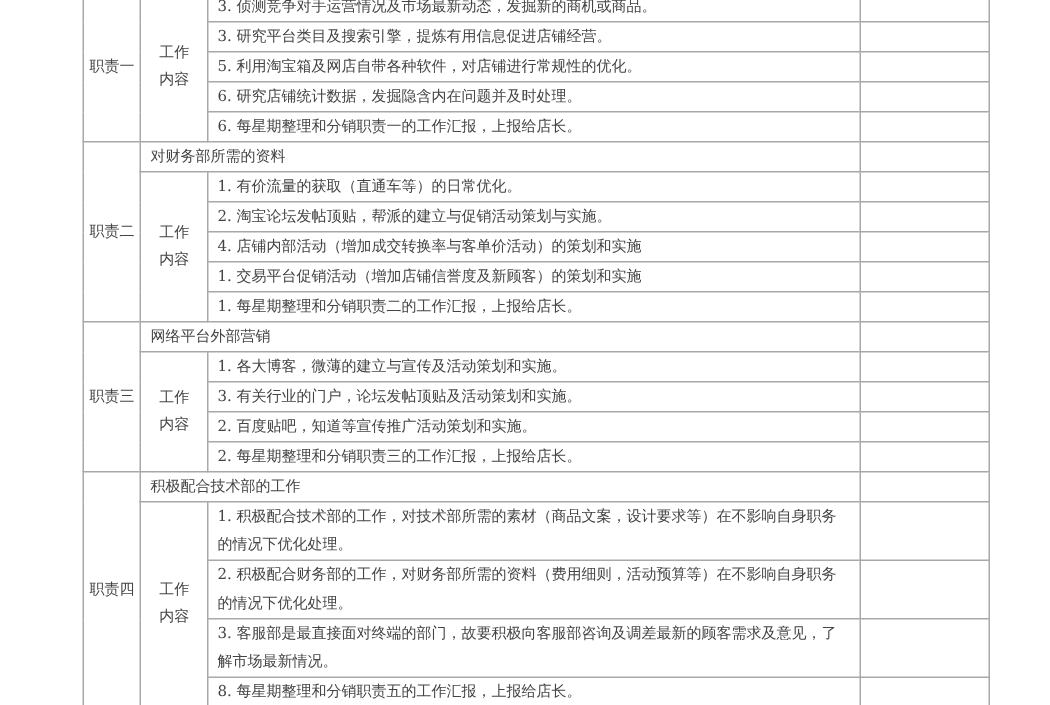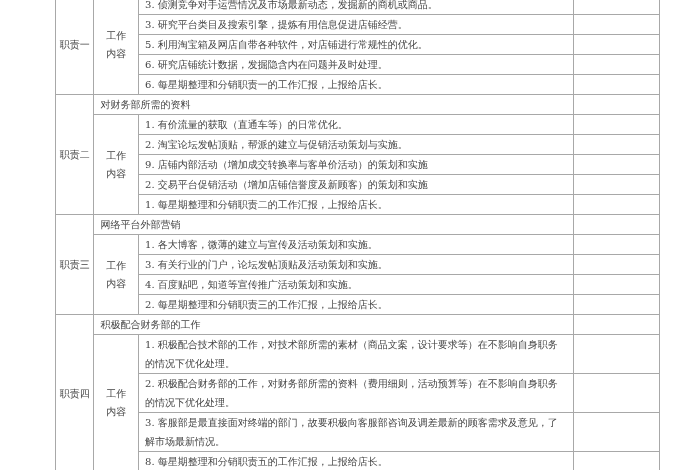--- a/index.html
+++ b/index.html
@@ -55,25 +55,25 @@
   <tr class="r1">
     <td class="wc" rowspan="5"><span>工作</span><br><span>内容</span></td>
     <td class="item">1. 有价流量的获取（直通车等）的日常优化。</td>
     <td class="note"></td>
   </tr>
   <tr class="r1">
           <td class="item">2. 淘宝论坛发帖顶贴，帮派的建立与促销活动策划与实施。</td>
           <td class="note"></td>
         </tr>
   <tr class="r1">
-          <td class="item">9. 店铺内部活动（增加成交转换率与客单价活动）的策划和实施</td>
+          <td class="item">4. 店铺内部活动（增加成交转换率与客单价活动）的策划和实施</td>
           <td class="note"></td>
         </tr>
   <tr class="r1">
-          <td class="item">2. 交易平台促销活动（增加店铺信誉度及新顾客）的策划和实施</td>
+          <td class="item">1. 交易平台促销活动（增加店铺信誉度及新顾客）的策划和实施</td>
           <td class="note"></td>
         </tr>
   <tr class="r1">
           <td class="item">1. 每星期整理和分销职责二的工作汇报，上报给店长。</td>
           <td class="note"></td>
         </tr>
 
   <tr class="r1">
     <td class="duty" rowspan="5">职责三</td>
     <td class="hdr" colspan="2">网络平台外部营销</td>
@@ -82,31 +82,31 @@
   <tr class="r1">
     <td class="wc" rowspan="4"><span>工作</span><br><span>内容</span></td>
     <td class="item">1. 各大博客，微薄的建立与宣传及活动策划和实施。</td>
     <td class="note"></td>
   </tr>
   <tr class="r1">
           <td class="item">3. 有关行业的门户，论坛发帖顶贴及活动策划和实施。</td>
           <td class="note"></td>
         </tr>
   <tr class="r1">
-          <td class="item">4. 百度贴吧，知道等宣传推广活动策划和实施。</td>
+          <td class="item">2. 百度贴吧，知道等宣传推广活动策划和实施。</td>
           <td class="note"></td>
         </tr>
   <tr class="r1">
           <td class="item">2. 每星期整理和分销职责三的工作汇报，上报给店长。</td>
           <td class="note"></td>
         </tr>
 
   <tr class="r1">
     <td class="duty" rowspan="5">职责四</td>
-    <td class="hdr" colspan="2">积极配合财务部的工作</td>
+    <td class="hdr" colspan="2">积极配合技术部的工作</td>
     <td class="note"></td>
   </tr>
   <tr class="r2">
     <td class="wc" rowspan="4"><span>工作</span><br><span>内容</span></td>
     <td class="item">1. 积极配合技术部的工作，对技术部所需的素材（商品文案，设计要求等）在不影响自身职务的情况下优化处理。</td>
     <td class="note"></td>
   </tr>
   <tr class="r2">
           <td class="item">2. 积极配合财务部的工作，对财务部所需的资料（费用细则，活动预算等）在不影响自身职务的情况下优化处理。</td>
           <td class="note"></td>

